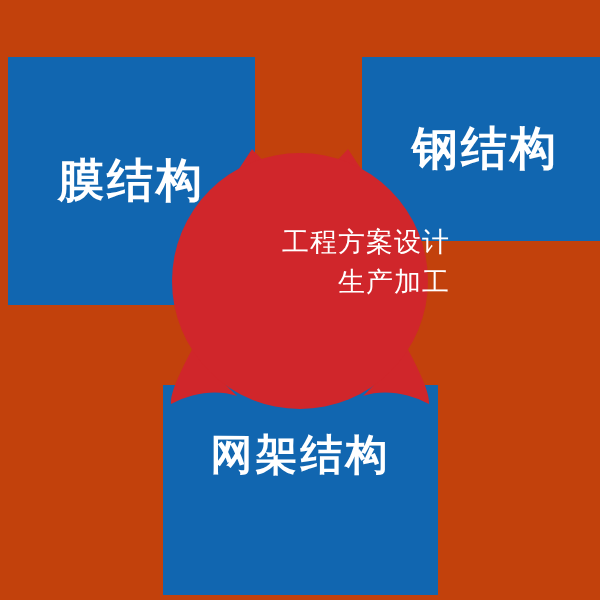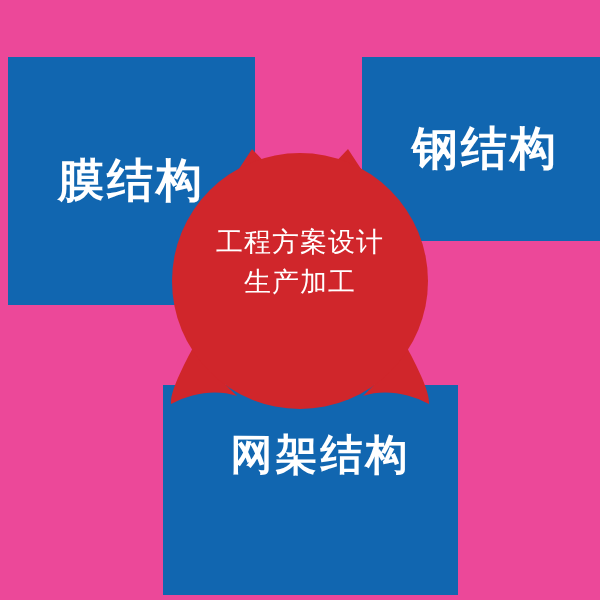--- a/index.html
+++ b/index.html
@@ -10,21 +10,21 @@
     width: 600px;
     height: 600px;
     background: #ffffff;
     font-family: "Liberation Sans", "DejaVu Sans", sans-serif;
     overflow: hidden;
   }
   .canvas {
     position: relative;
     width: 600px;
     height: 600px;
-    background: #ec4899;
+    background: #c2410c;
   }
   .box {
     position: absolute;
     background: var(--blue, #1166b0);
     display: flex;
     align-items: center;
     justify-content: center;
   }
   .box-label {
     color: var(--label-text, #ffffff);
@@ -45,21 +45,20 @@
     width: 247px;
     height: 184px;
     text-align: right;
   }
   .box-grid {
     left: 163px;
     top: 385px;
     width: 275px;
     height: 210px;
     align-items: flex-start;
-    padding-left: 20px;
   }
   .box-grid .box-label {
     margin-top: 42px;
     font-size: 42px;
   }
   .badge-svg {
     position: absolute;
     left: 0;
     top: 0;
     width: 600px;
@@ -67,21 +66,21 @@
     pointer-events: none;
   }
   .badge-shape-fill {
     fill: var(--red, #d0262b);
   }
   .badge-text {
     position: absolute;
     left: 150px;
     top: 222px;
     width: 300px;
-    text-align: center;
+    text-align: right;
     color: var(--label-text, #ffffff);
     font-size: 27px;
     line-height: 40px;
     letter-spacing: 1px;
   }
 </style>
 </head>
 <body>
 
 <div class="canvas">

